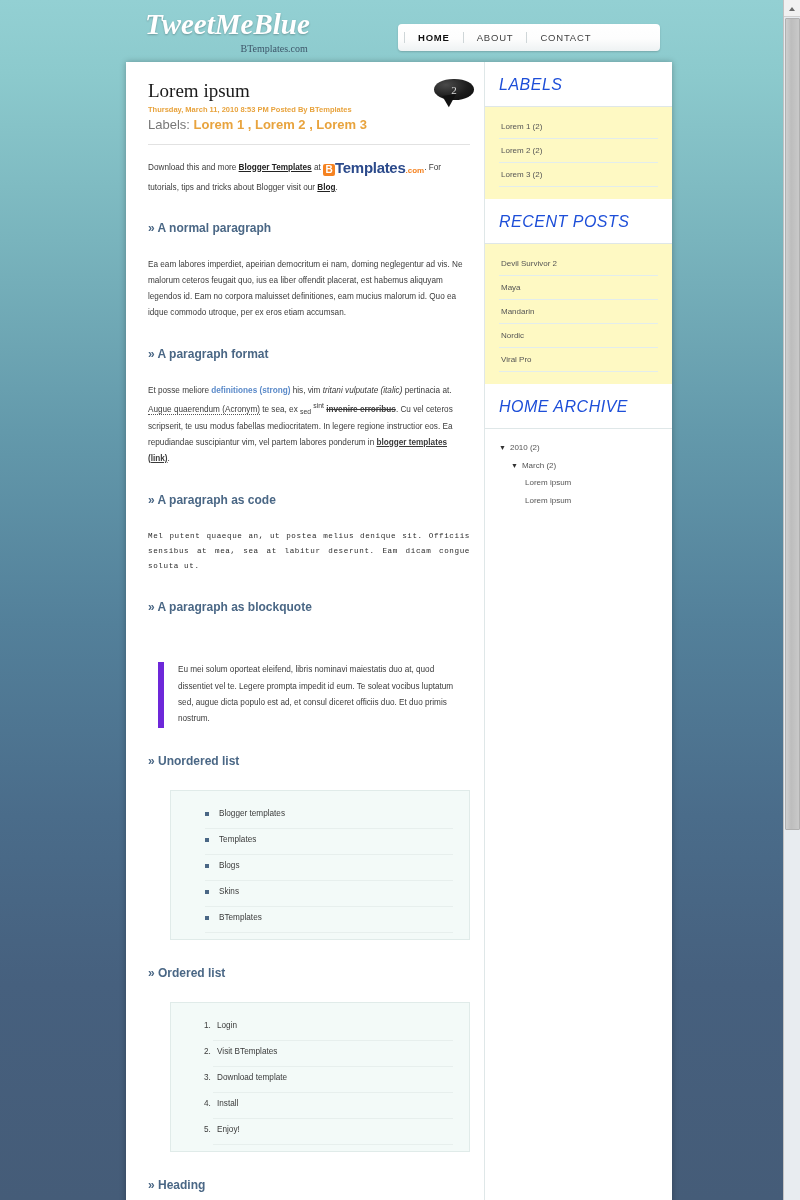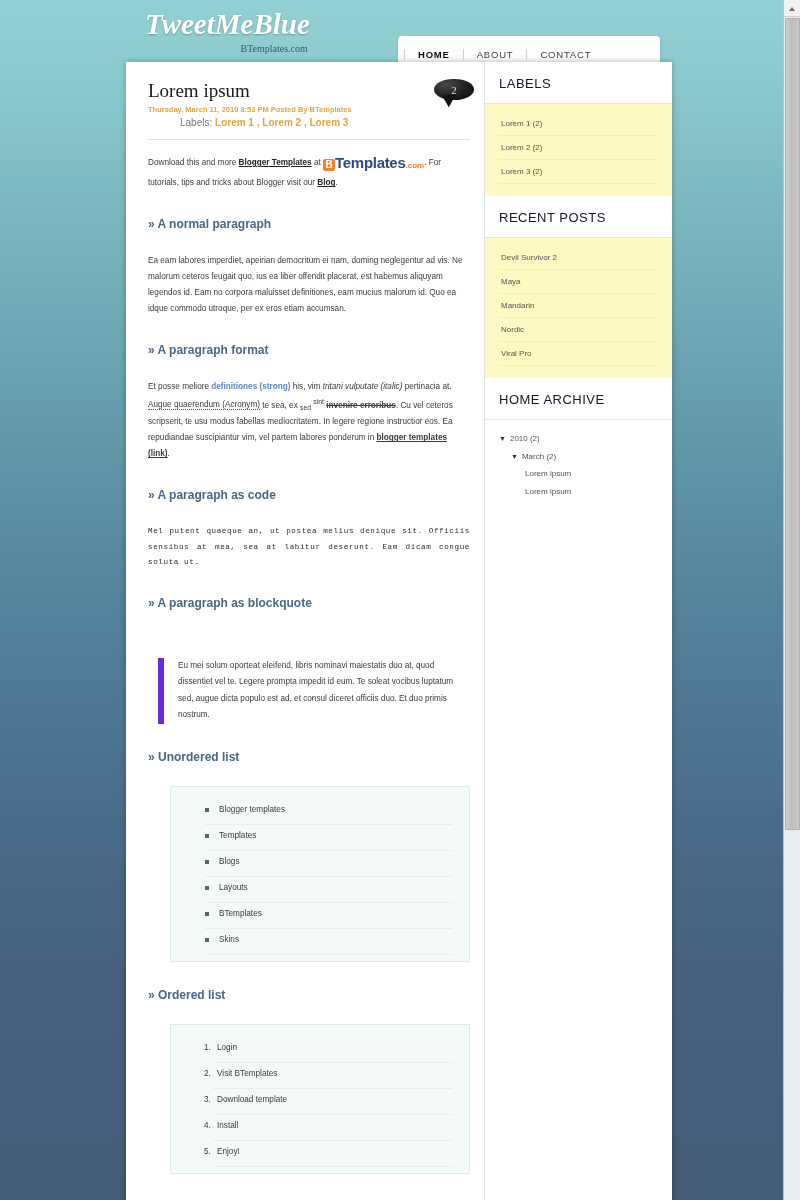--- a/index.html
+++ b/index.html
@@ -51,21 +51,21 @@
     font-style:italic; font-weight:bold; font-size:29px;
     color:#ffffff; letter-spacing:0px; line-height:1;
     text-shadow:0 1px 2px rgba(0,0,0,.25);
   }
   #blog-sub {
     font-family:"Liberation Serif", serif;
     font-size:10px; color:#3e5669; text-align:right;
     margin-top:4px; padding-right:2px;
   }
   #navbar {
-    position:absolute; left:398px; top:36px; width:262px; height:37px;
+    position:absolute; left:398px; top:24px; width:262px; height:27px;
     background:linear-gradient(180deg,#ffffff 0%,#fdfdfd 55%,#eef2f3 100%);
     border-radius:4px; box-shadow:0 1px 2px rgba(0,0,0,.18);
     display:flex; align-items:center; padding-left:6px;
   }
   #navbar .sep { width:1px; height:11px; background:#cfd6d8; }
   #navbar a {
     font-size:9.5px; letter-spacing:.8px; color:#404040;
     text-decoration:none; padding:0 13px; line-height:27px;
   }
   #navbar a.active { font-weight:bold; color:#111; }
@@ -81,21 +81,21 @@
   #sidebar { width:188px; border-left:1px solid #dfe7e8; background:#ffffff;}
 
   
   .post-head { position:relative; }
   .post-title {
     font-family:"Liberation Serif", serif;
     font-size:19px; color:#1a1a1a; font-weight:normal;
     margin:0 0 2px 0; line-height:1.2;
   }
   .post-meta { font-size:7.5px; color:#e8a33d; font-weight:bold; line-height:1.45; }
-  .post-labels { font-size:10px; color:#777; line-height:1.45;margin-left:32px; }
+  .post-labels { font-size:13px; color:#777; line-height:1.45; }
   .post-labels a { color:#e8a33d; text-decoration:none; font-weight:bold; }
   .comment-bubble {
     position:absolute; right:-4px; top:-1px; width:40px; height:21px;
     background:radial-gradient(ellipse at 30% 28%, #4a4a4a 0%, #1d1d1d 55%, #0a0a0a 100%);
     border-radius:50%/52%;
     display:flex; align-items:center; justify-content:center;
   }
   .comment-bubble span { color:#dcdcdc; font-size:11px; font-family:"Liberation Serif",serif; }
   .comment-bubble::after{
     content:""; position:absolute; left:9px; top:16px;
@@ -154,24 +154,25 @@
   }
   .listbox ol li { list-style:decimal; }
   .listbox ol { padding-left:26px; }
 
   .headings h1 { font-size:17px; margin:0 0 6px 0; color:#111; }
 
   
   .widget { }
   .widget-title {
     font-family:"Liberation Sans", sans-serif;
-    font-size:13px; color:#0f172a; font-weight:normal; letter-spacing:.5px;
+    font-size:16px; color:#1d4ed8; font-weight:normal; letter-spacing:.5px;
     padding:14px 0 12px 14px; margin:0;
     border-bottom:1px solid #dfe7e8;
     background:#ffffff;
+    font-style:italic;
   }
   .widget-body { background:#fef9c3; padding:8px 14px 12px 14px; }
   .widget-body ul { list-style:none; margin:0; padding:0; }
   .widget-body li { border-bottom:1px solid #e3edec; }
   .widget-body li:last-child { border-bottom:1px solid #e3edec; }
   .widget-body li a {
     display:block; font-size:8px; color:#555; text-decoration:none;
     padding:7px 2px 7px 2px;
   }
   .archive { background:#ffffff; padding:10px 10px 20px 12px; }
@@ -242,23 +243,22 @@
       <h3 class="section">A paragraph as blockquote</h3>
       <div style="height:26px"></div>
       <blockquote class="bq">Eu mei solum oporteat eleifend, libris nominavi maiestatis duo at, quod dissentiet vel te. Legere prompta impedit id eum. Te soleat vocibus luptatum sed, augue dicta populo est ad, et consul diceret officiis duo. Et duo primis nostrum.</blockquote>
 
       <h3 class="section">Unordered list</h3>
       <div class="listbox">
         <ul>
           <li>Blogger templates</li>
           <li>Templates</li>
           <li>Blogs</li>
-          <li>Layouts</li>
+          <li>Skins</li>
           <li>BTemplates</li>
-          <li>Skins</li>
         </ul>
       </div>
 
       <h3 class="section">Ordered list</h3>
       <div class="listbox">
         <ol>
           <li>Login</li>
           <li>Visit BTemplates</li>
           <li>Download template</li>
           <li>Install</li>

